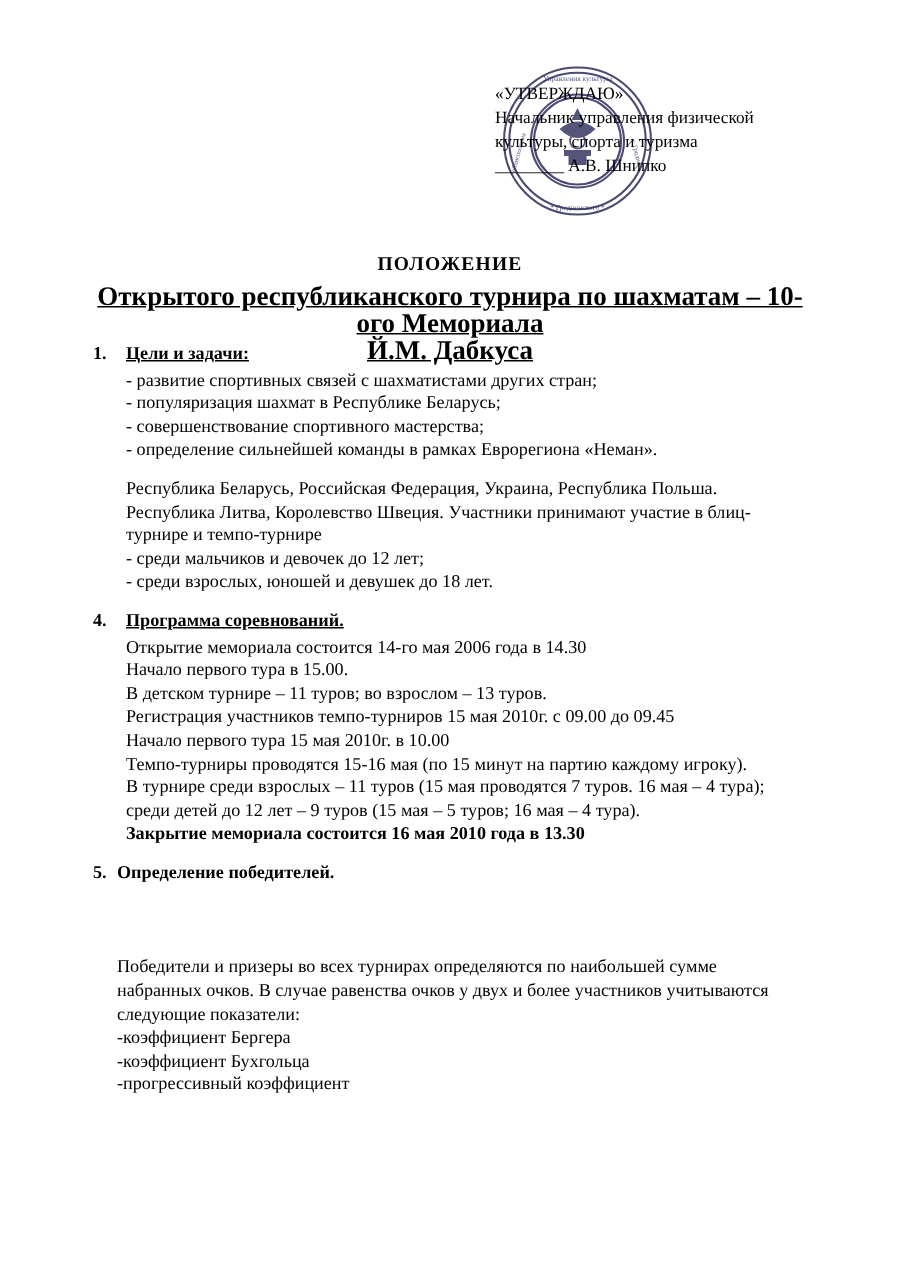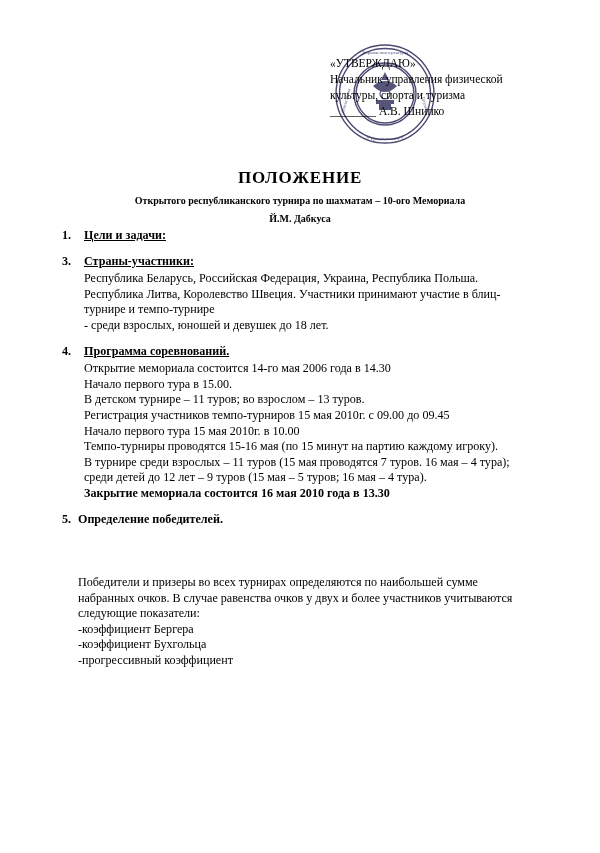--- a/index.html
+++ b/index.html
@@ -49,30 +49,31 @@
 
   
   .title-block {
     position: absolute;
     top: 168px;
     left: 0;
     width: 600px;
     text-align: center;
   }
   .title-main {
-    font-size: 17px;
+    font-size: 13px;
     font-weight: bold;
     letter-spacing: 0.8px;
     margin-bottom: 4px;
   }
   .title-sub {
-    font-size: 10px;
+    font-size: 18px;
     font-weight: bold;
     line-height: 18px;
     padding: 0 55px;
+    text-decoration: underline;
   }
 
   
   .body {
     position: absolute;
     top: 228px;
     left: 62px;
     width: 480px;
     font-size: 12.1px;
     line-height: 15.6px;
@@ -158,31 +159,35 @@
       <span>Й.М. Дабкуса</span>
     </div>
   </div>
 
   <div class="body">
 
     <div class="section">
       <div class="sec-head">
         <span class="num">1.</span><span class="ttl">Цели и задачи:</span>
       </div>
+      <div class="lines">
+        <p>- развитие спортивных связей с шахматистами других стран;</p>
+        <p>- популяризация шахмат в Республике Беларусь;</p>
+        <p>- совершенствование спортивного мастерства;</p>
+        <p>- определение сильнейшей команды в рамках Еврорегиона «Неман».</p>
+      </div>
     </div>
 
 
     <div class="section">
-      <div class="sec-head">
-        <span class="num">3.</span><span class="ttl">Страны-участники:</span>
-      </div>
       <div class="lines">
         <p class="just">Республика Беларусь, Российская Федерация, Украина, Республика Польша.</p>
         <p class="just">Республика Литва, Королевство Швеция. Участники принимают участие в блиц-</p>
         <p>турнире и темпо-турнире</p>
+        <p>- среди мальчиков и девочек до 12 лет;</p>
         <p>- среди взрослых, юношей и девушек до 18 лет.</p>
       </div>
     </div>
 
     <div class="section">
       <div class="sec-head">
         <span class="num">4.</span><span class="ttl">Программа соревнований.</span>
       </div>
       <div class="lines">
         <p>Открытие мемориала состоится 14-го мая 2006 года в 14.30</p>

